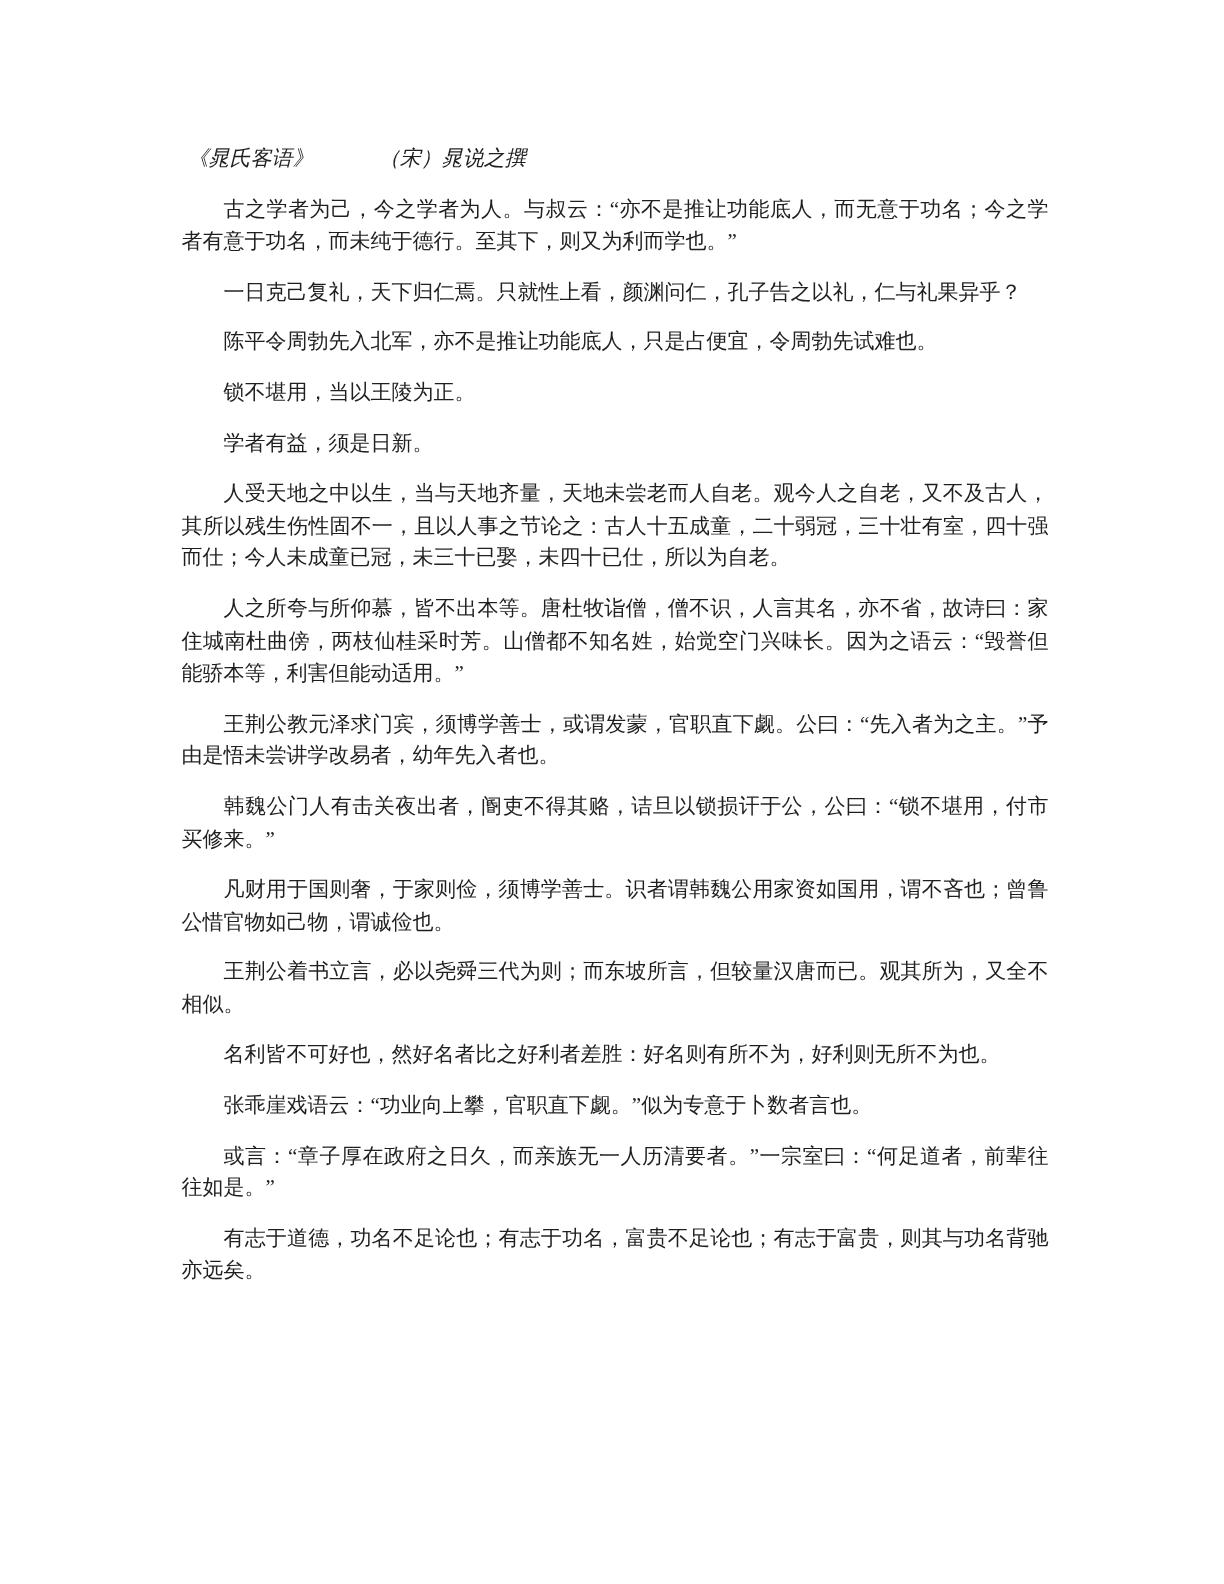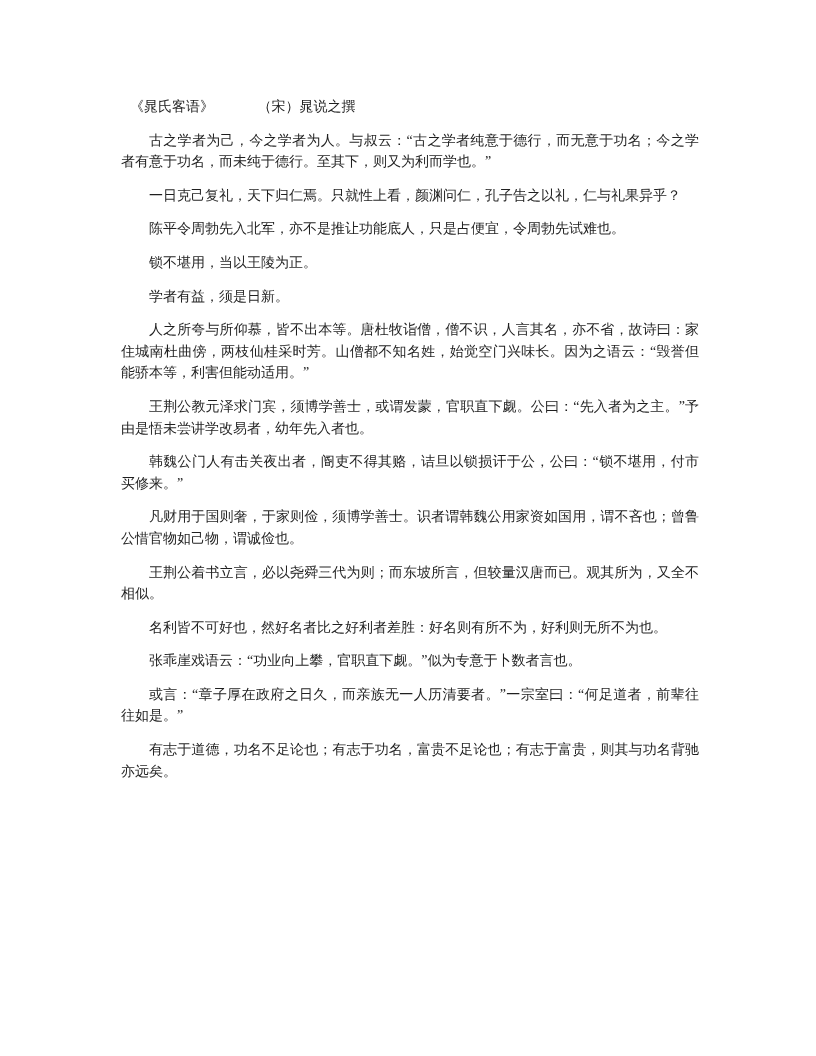--- a/index.html
+++ b/index.html
@@ -20,46 +20,48 @@
     top: 96px;
     left: 121px;
     width: 578px;
     font-family: "Liberation Serif", "DejaVu Serif", serif;
     font-size: 14px;
     line-height: 21.6px;
     color: #1f1f1f;
     text-align: justify;
   }
   .title-line {
-    margin: 0 0 12px 9px;
+    margin: 0 0 12px 4px;
     white-space: nowrap;
+    font-style: italic;
   }
   .doc-author {
     margin-left: 40px;
   }
   .content p {
     margin: 0 0 12px 0;
     text-indent: 2em;
     word-break: break-all;
   }
 </style>
 </head>
 <body>
 
 <div class="page">
   <div class="content">
     <div class="title-line">
       <span class="doc-title">《晁氏客语》</span>
       <span class="doc-author">（宋）晁说之撰</span>
     </div>
-    <p>古之学者为己，今之学者为人。与叔云：“古之学者纯意于德行，而无意于功名；今之学者有意于功名，而未纯于德行。至其下，则又为利而学也。”</p>
+    <p>古之学者为己，今之学者为人。与叔云：“亦不是推让功能底人，而无意于功名；今之学者有意于功名，而未纯于德行。至其下，则又为利而学也。”</p>
     <p>一日克己复礼，天下归仁焉。只就性上看，颜渊问仁，孔子告之以礼，仁与礼果异乎？</p>
     <p>陈平令周勃先入北军，亦不是推让功能底人，只是占便宜，令周勃先试难也。</p>
     <p>锁不堪用，当以王陵为正。</p>
     <p>学者有益，须是日新。</p>
+    <p>人受天地之中以生，当与天地齐量，天地未尝老而人自老。观今人之自老，又不及古人，其所以残生伤性固不一，且以人事之节论之：古人十五成童，二十弱冠，三十壮有室，四十强而仕；今人未成童已冠，未三十已娶，未四十已仕，所以为自老。</p>
     <p>人之所夸与所仰慕，皆不出本等。唐杜牧诣僧，僧不识，人言其名，亦不省，故诗曰：家住城南杜曲傍，两枝仙桂采时芳。山僧都不知名姓，始觉空门兴味长。因为之语云：“毁誉但能骄本等，利害但能动适用。”</p>
     <p>王荆公教元泽求门宾，须博学善士，或谓发蒙，官职直下觑。公曰：“先入者为之主。”予由是悟未尝讲学改易者，幼年先入者也。</p>
     <p>韩魏公门人有击关夜出者，阍吏不得其赂，诘旦以锁损讦于公，公曰：“锁不堪用，付市买修来。”</p>
     <p>凡财用于国则奢，于家则俭，须博学善士。识者谓韩魏公用家资如国用，谓不吝也；曾鲁公惜官物如己物，谓诚俭也。</p>
     <p>王荆公着书立言，必以尧舜三代为则；而东坡所言，但较量汉唐而已。观其所为，又全不相似。</p>
     <p>名利皆不可好也，然好名者比之好利者差胜：好名则有所不为，好利则无所不为也。</p>
     <p>张乖崖戏语云：“功业向上攀，官职直下觑。”似为专意于卜数者言也。</p>
     <p>或言：“章子厚在政府之日久，而亲族无一人历清要者。”一宗室曰：“何足道者，前辈往往如是。”</p>
     <p>有志于道德，功名不足论也；有志于功名，富贵不足论也；有志于富贵，则其与功名背驰亦远矣。</p>
   </div>

